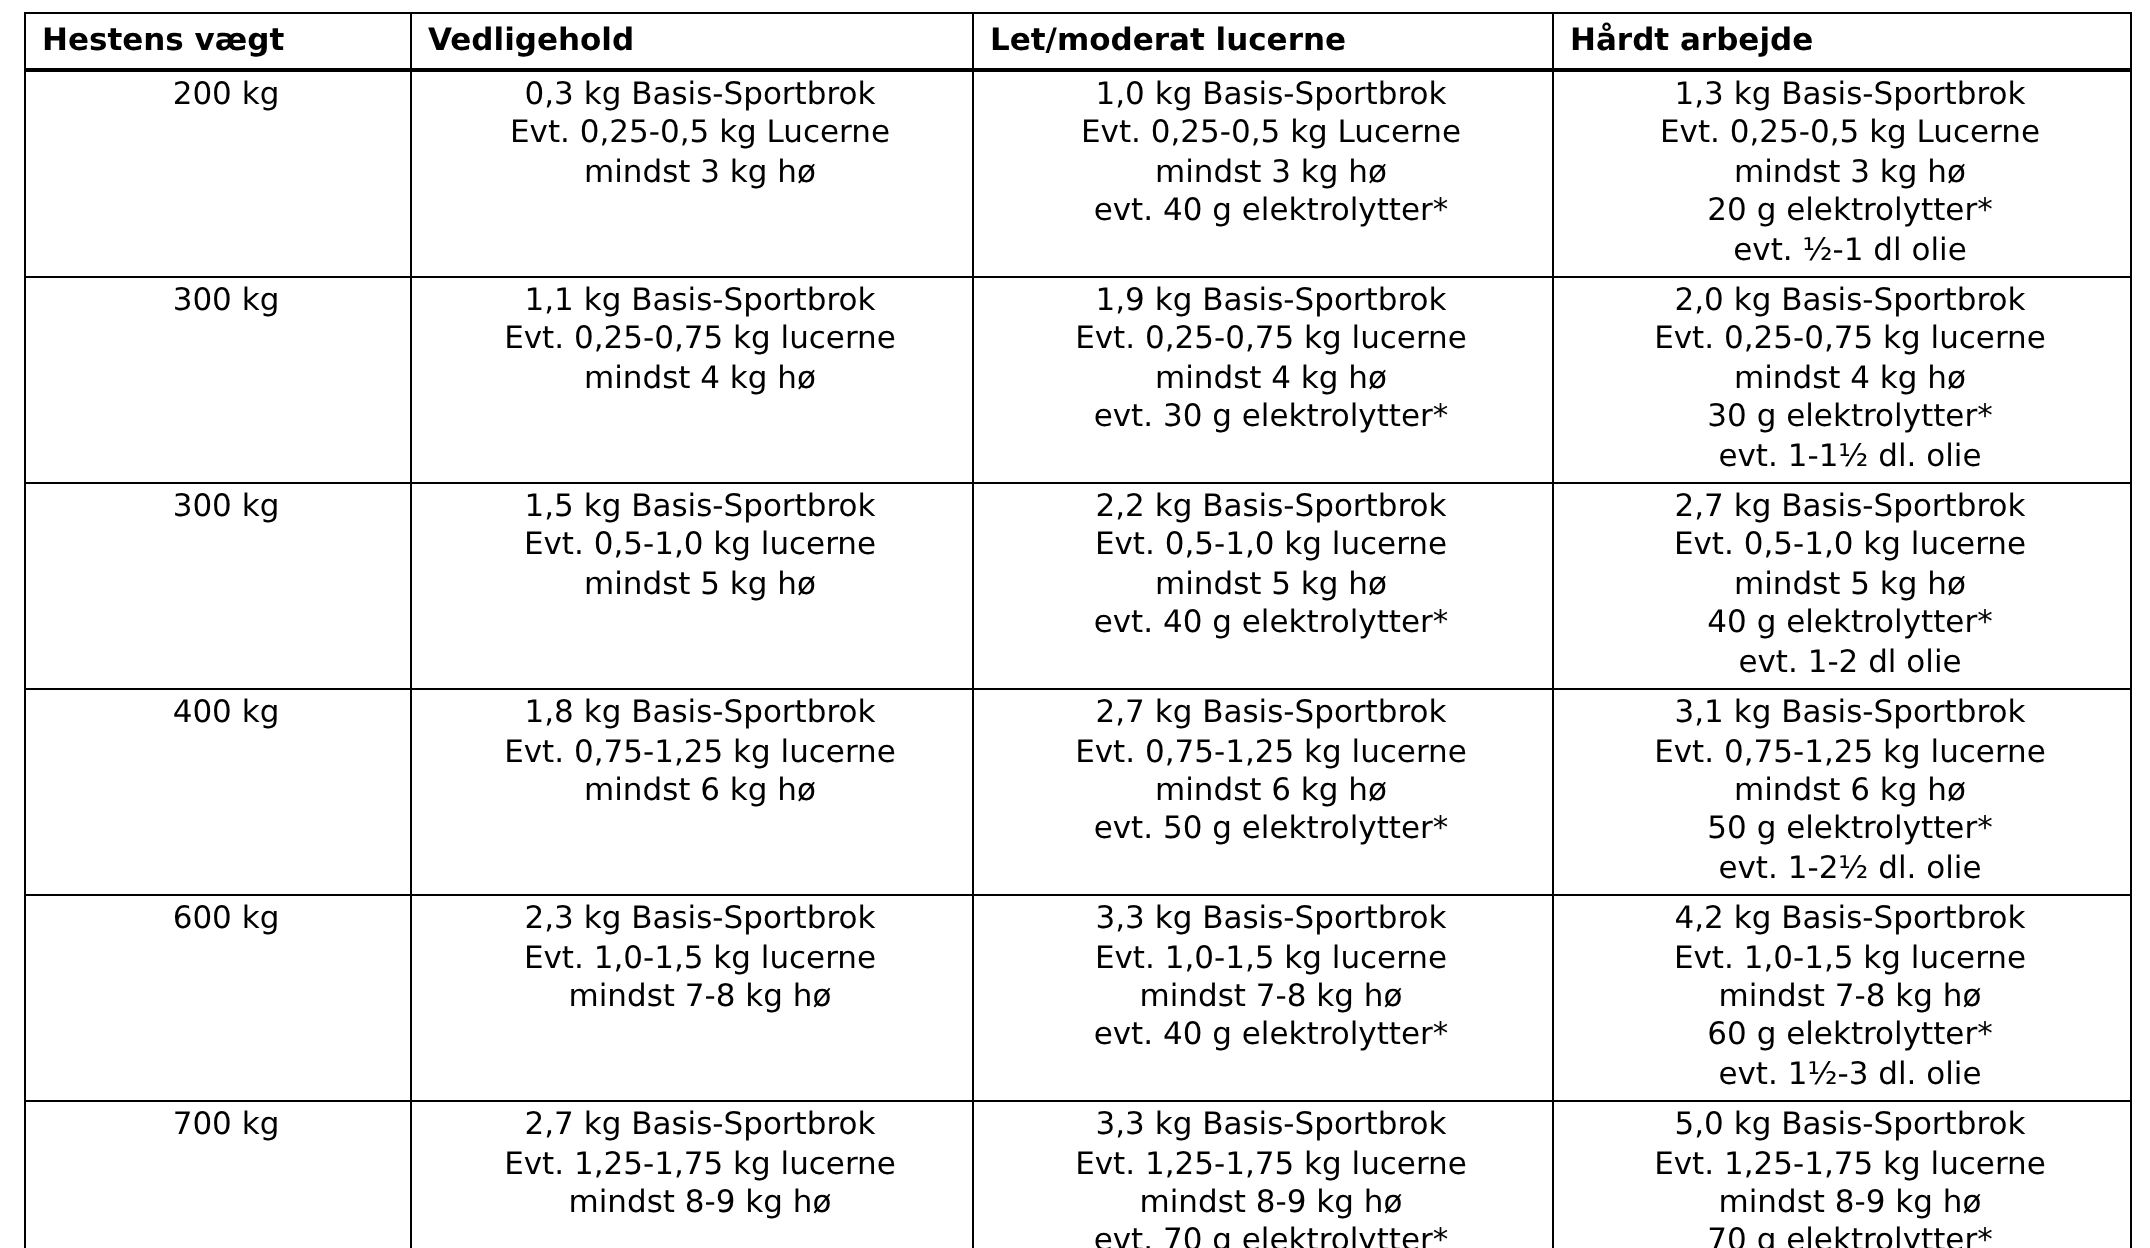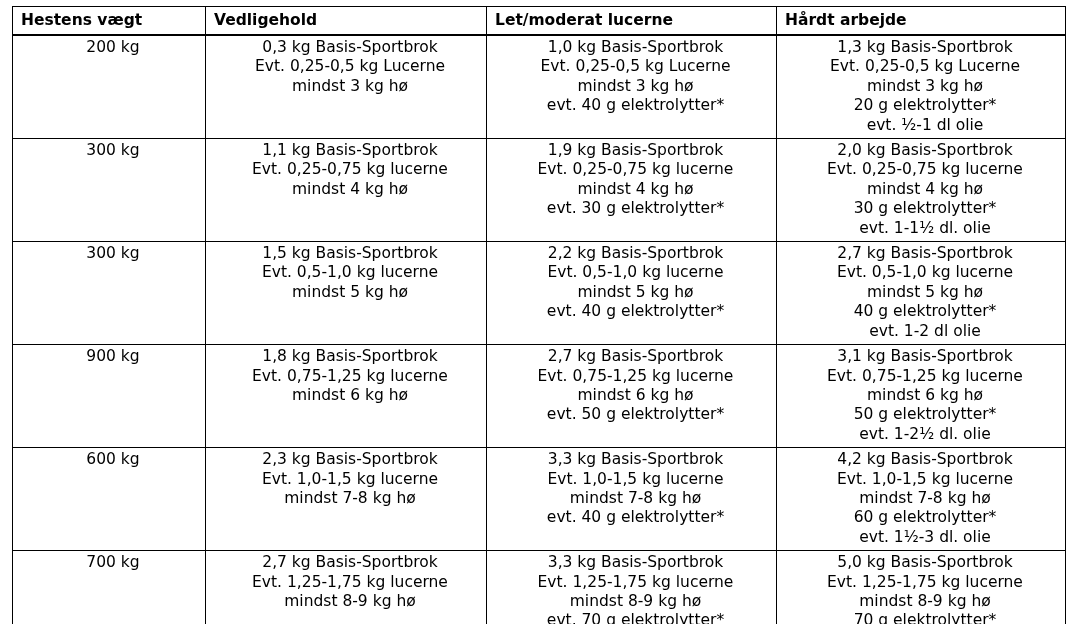--- a/index.html
+++ b/index.html
@@ -153,21 +153,21 @@
           </td>
           <td>
             <span class="cell-line">2,7 kg Basis-Sportbrok</span>
             <span class="cell-line">Evt. 0,5-1,0 kg lucerne</span>
             <span class="cell-line">mindst 5 kg hø</span>
             <span class="cell-line">40 g elektrolytter*</span>
             <span class="cell-line">evt. 1-2 dl olie</span>
           </td>
         </tr>
         <tr>
-          <td class="weight-cell">900 kg</td>
+          <td class="weight-cell">400 kg</td>
           <td>
             <span class="cell-line">1,8 kg Basis-Sportbrok</span>
             <span class="cell-line">Evt. 0,75-1,25 kg lucerne</span>
             <span class="cell-line">mindst 6 kg hø</span>
           </td>
           <td>
             <span class="cell-line">2,7 kg Basis-Sportbrok</span>
             <span class="cell-line">Evt. 0,75-1,25 kg lucerne</span>
             <span class="cell-line">mindst 6 kg hø</span>
             <span class="cell-line">evt. 50 g elektrolytter*</span>

